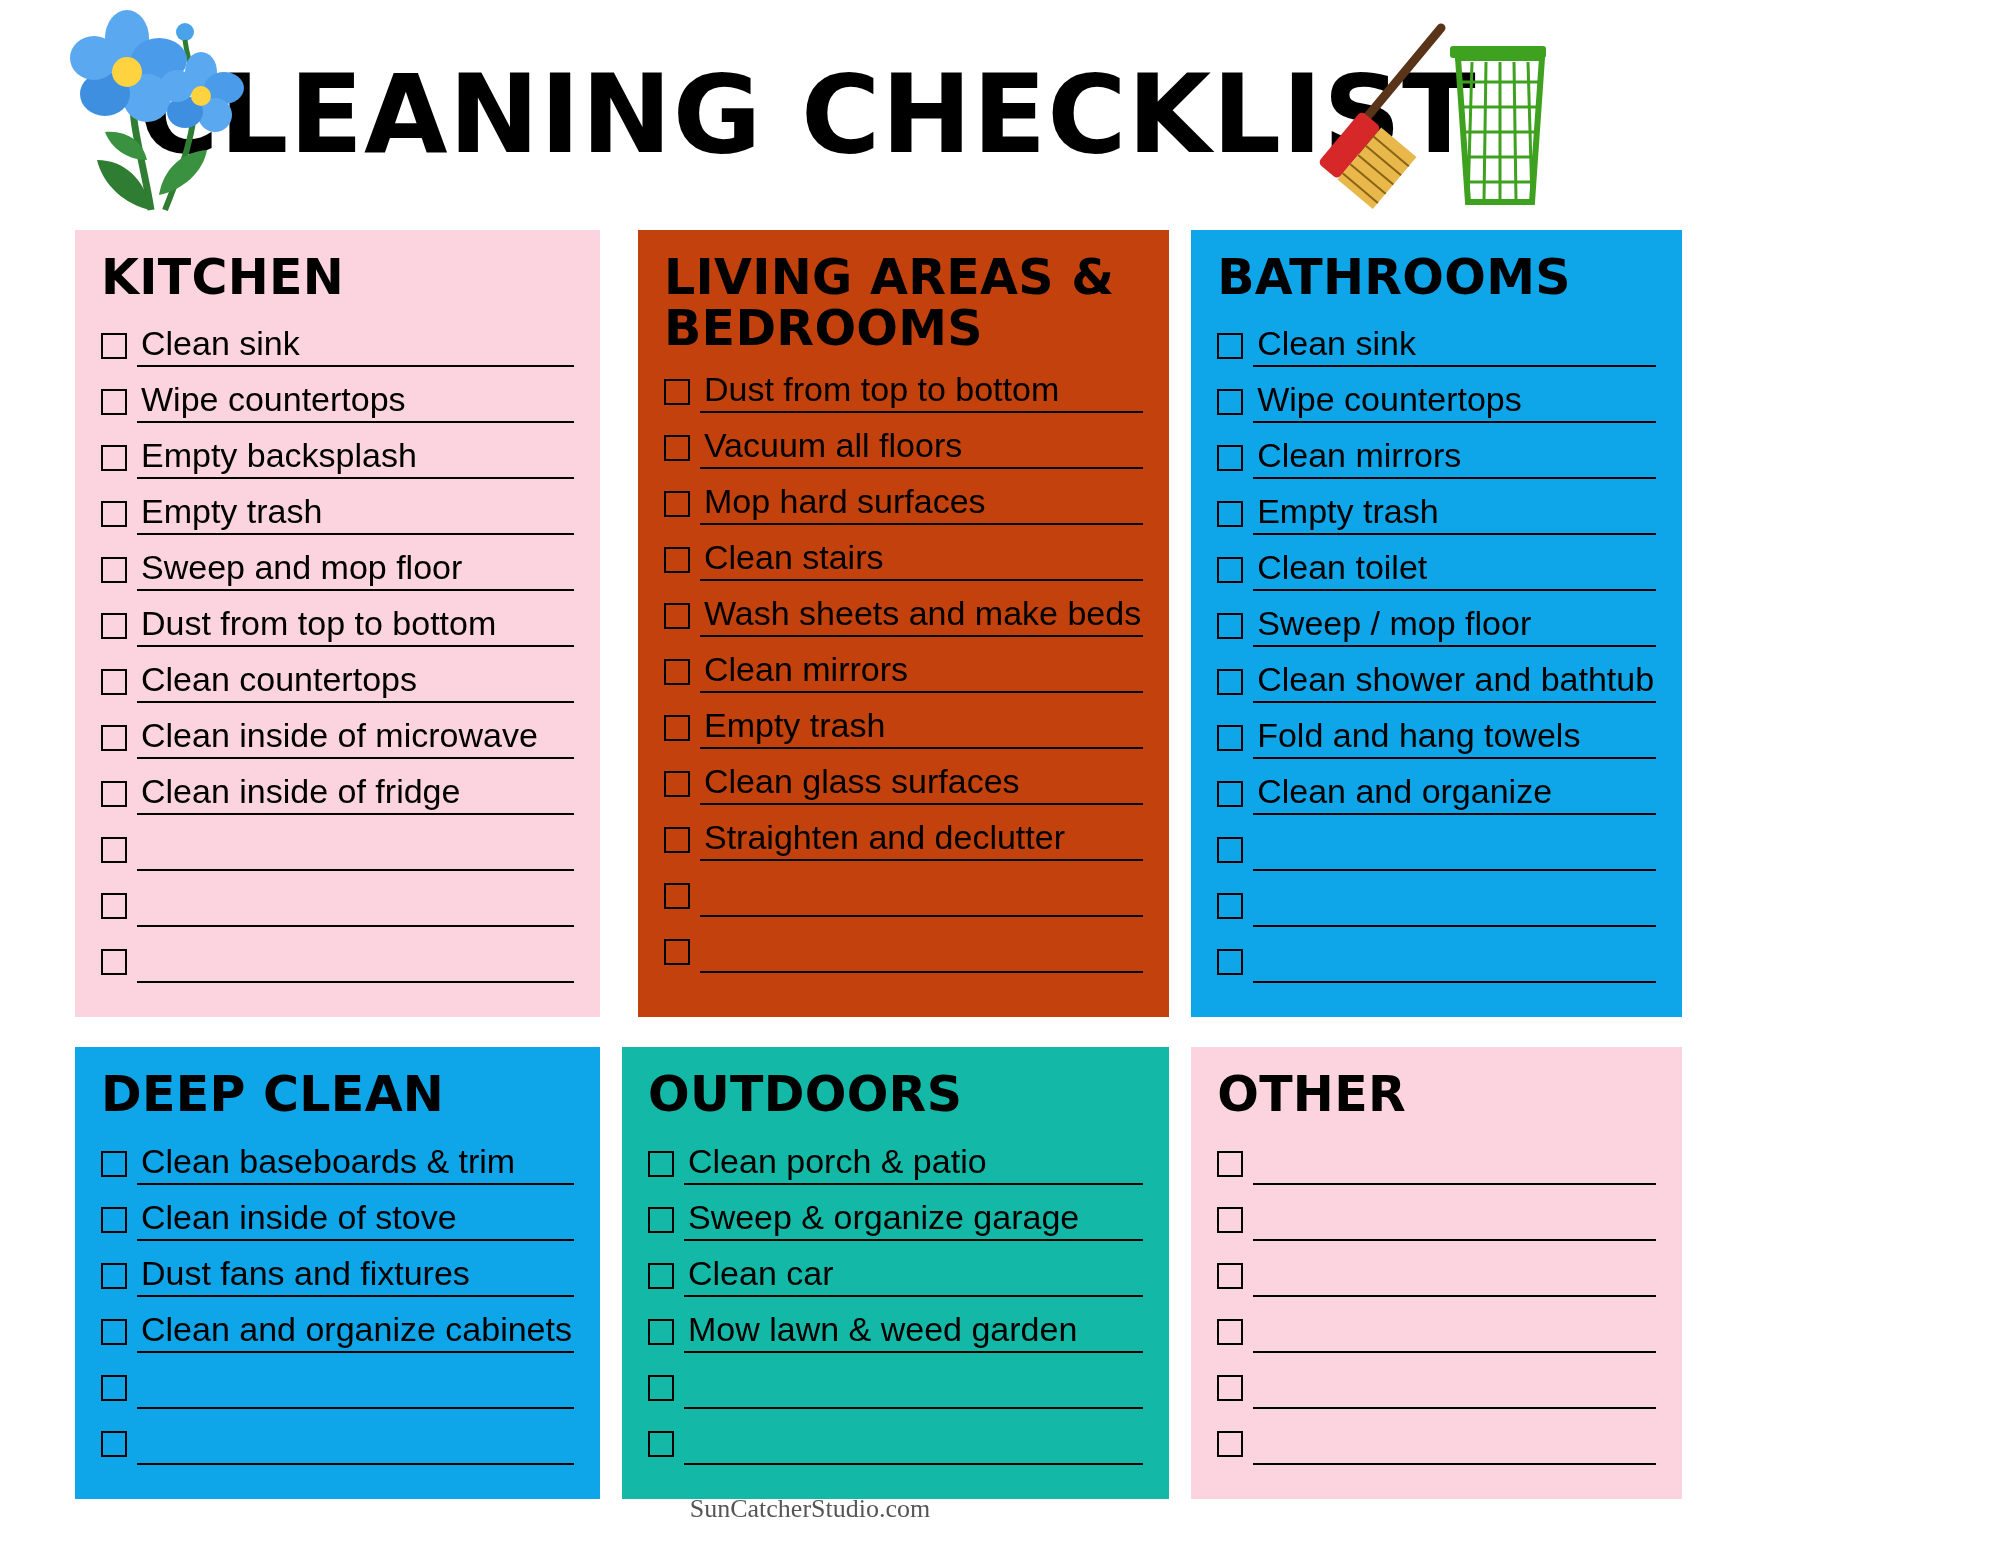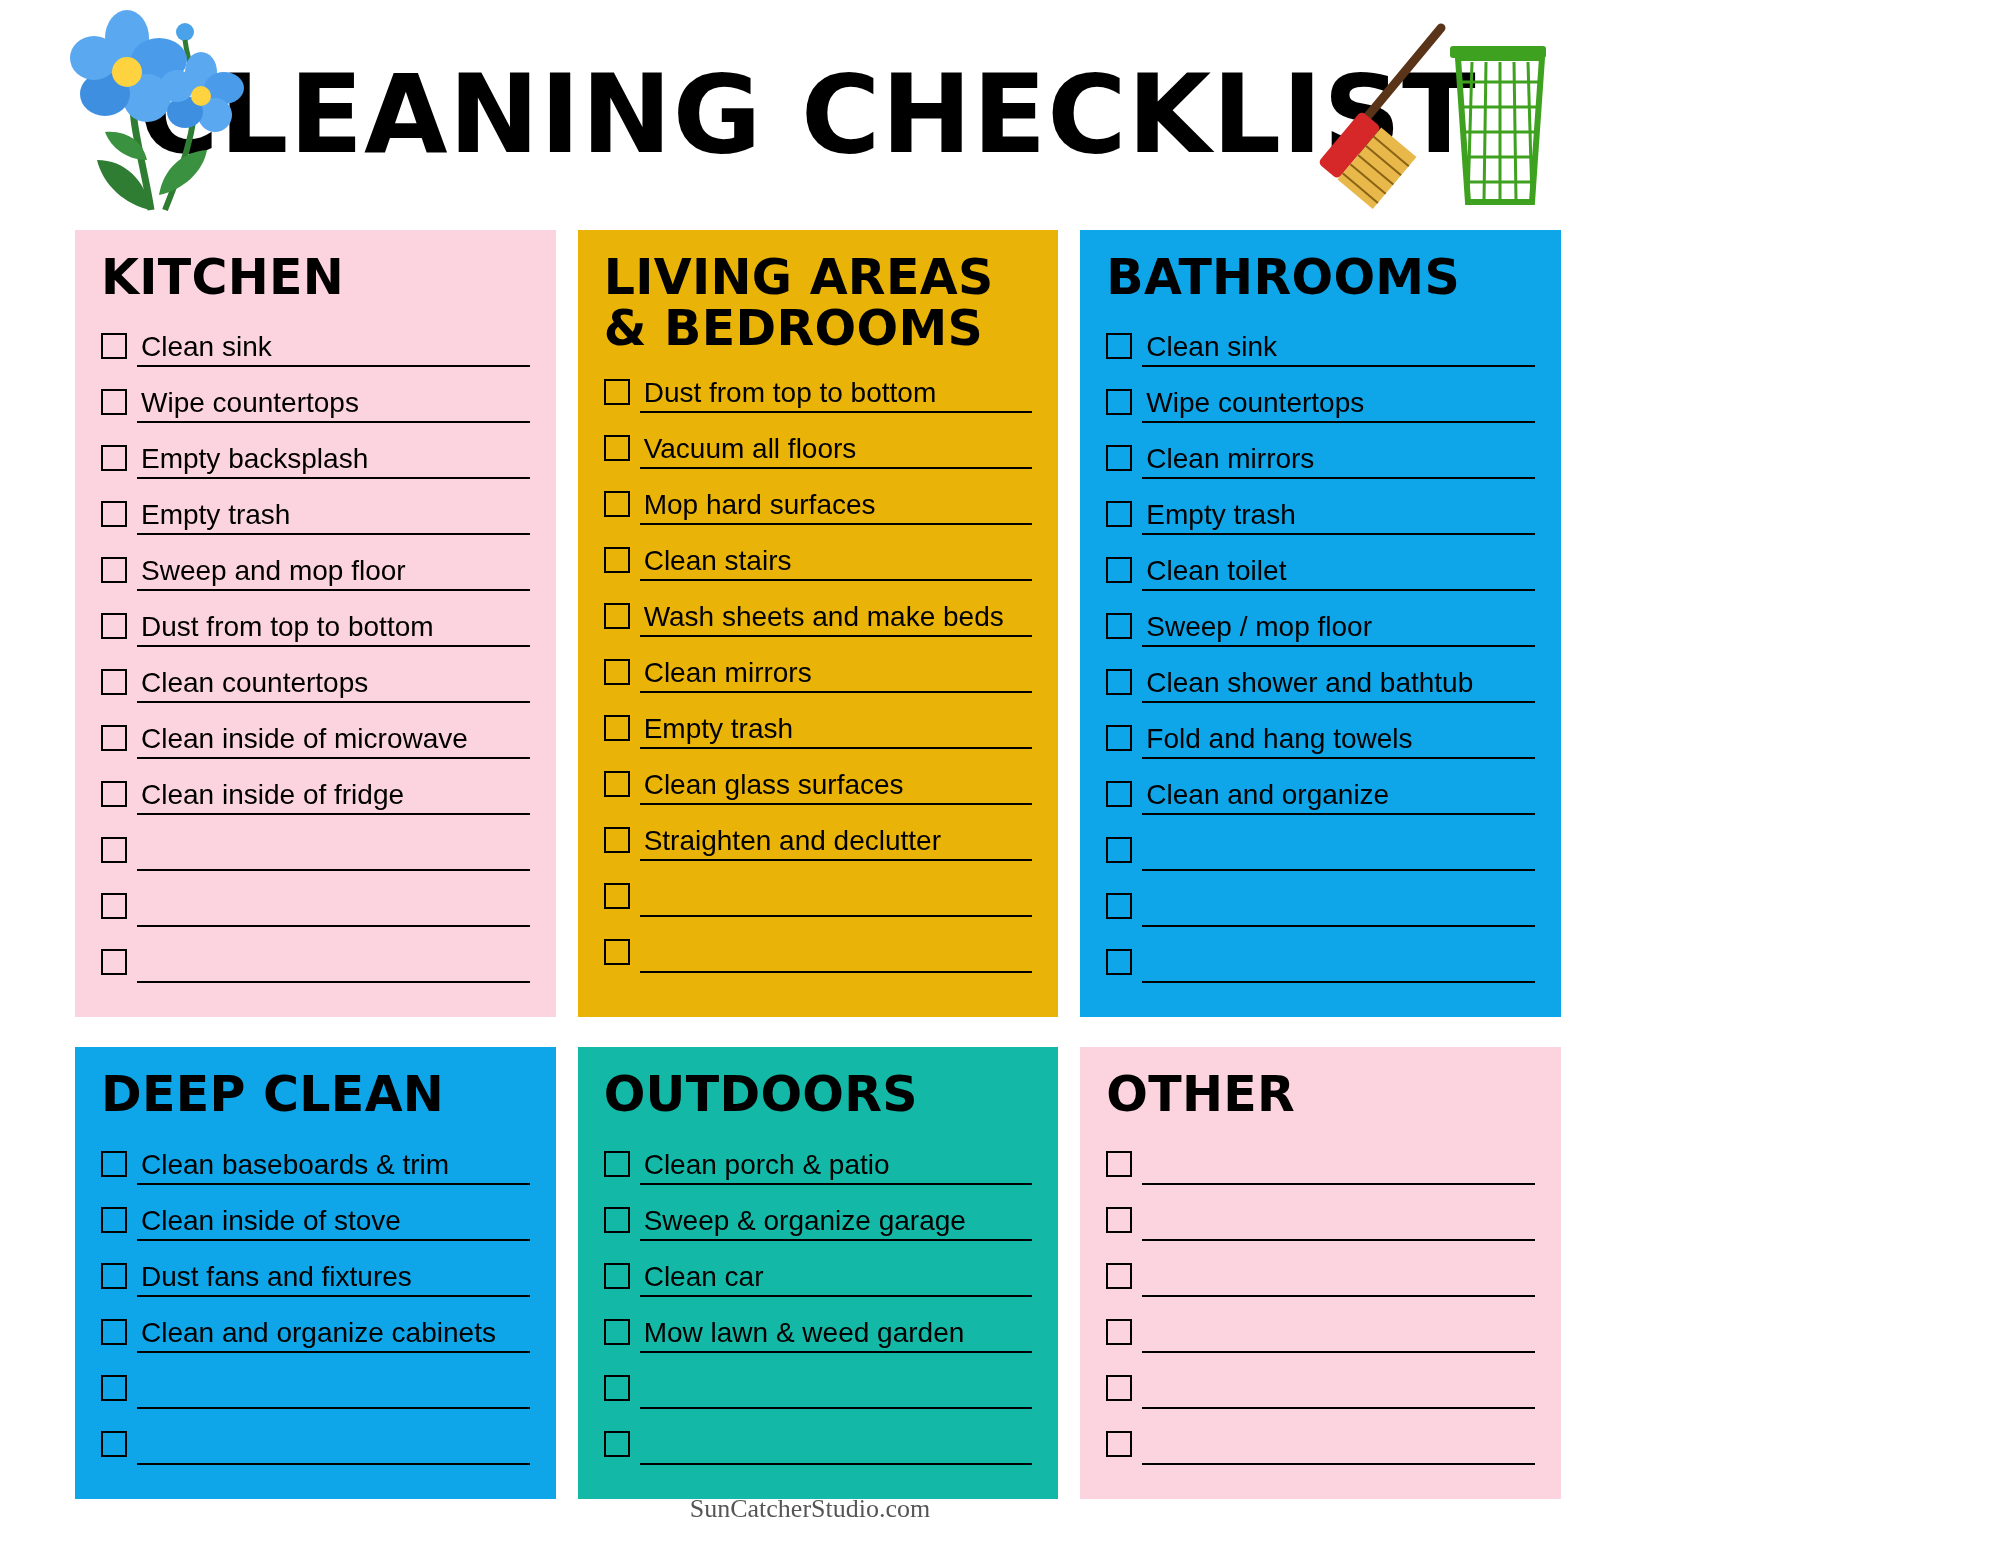--- a/index.html
+++ b/index.html
@@ -97,31 +97,31 @@
     border: 2.5px solid #000;
     box-sizing: border-box;
     flex: 0 0 auto;
     margin-bottom: 8px;
     margin-right: 10px;
     background: transparent;
   }
   .line {
     flex: 1 1 auto;
     border-bottom: 2px solid #000;
-    font-size: 28px;
+    font-size: 34px;
     line-height: 1.15;
     padding: 0 2px 2px 4px;
     white-space: nowrap;
     overflow: hidden;
   }
   .line.blank { min-height: 32px; }
 
   
   .pink   { background: #fcd4e0; }
-  .green  { background: #eab308; }
+  .green  { background: #c2410c; margin-left: 16px; }
   .blue   { background: #0ea5e9; }
   .peach  { background: #14b8a6; }
 
   .footer {
     position: absolute;
     left: 4px;
     right: 0;
     bottom: 22px;
     text-align: center;
     font-size: 26px;

